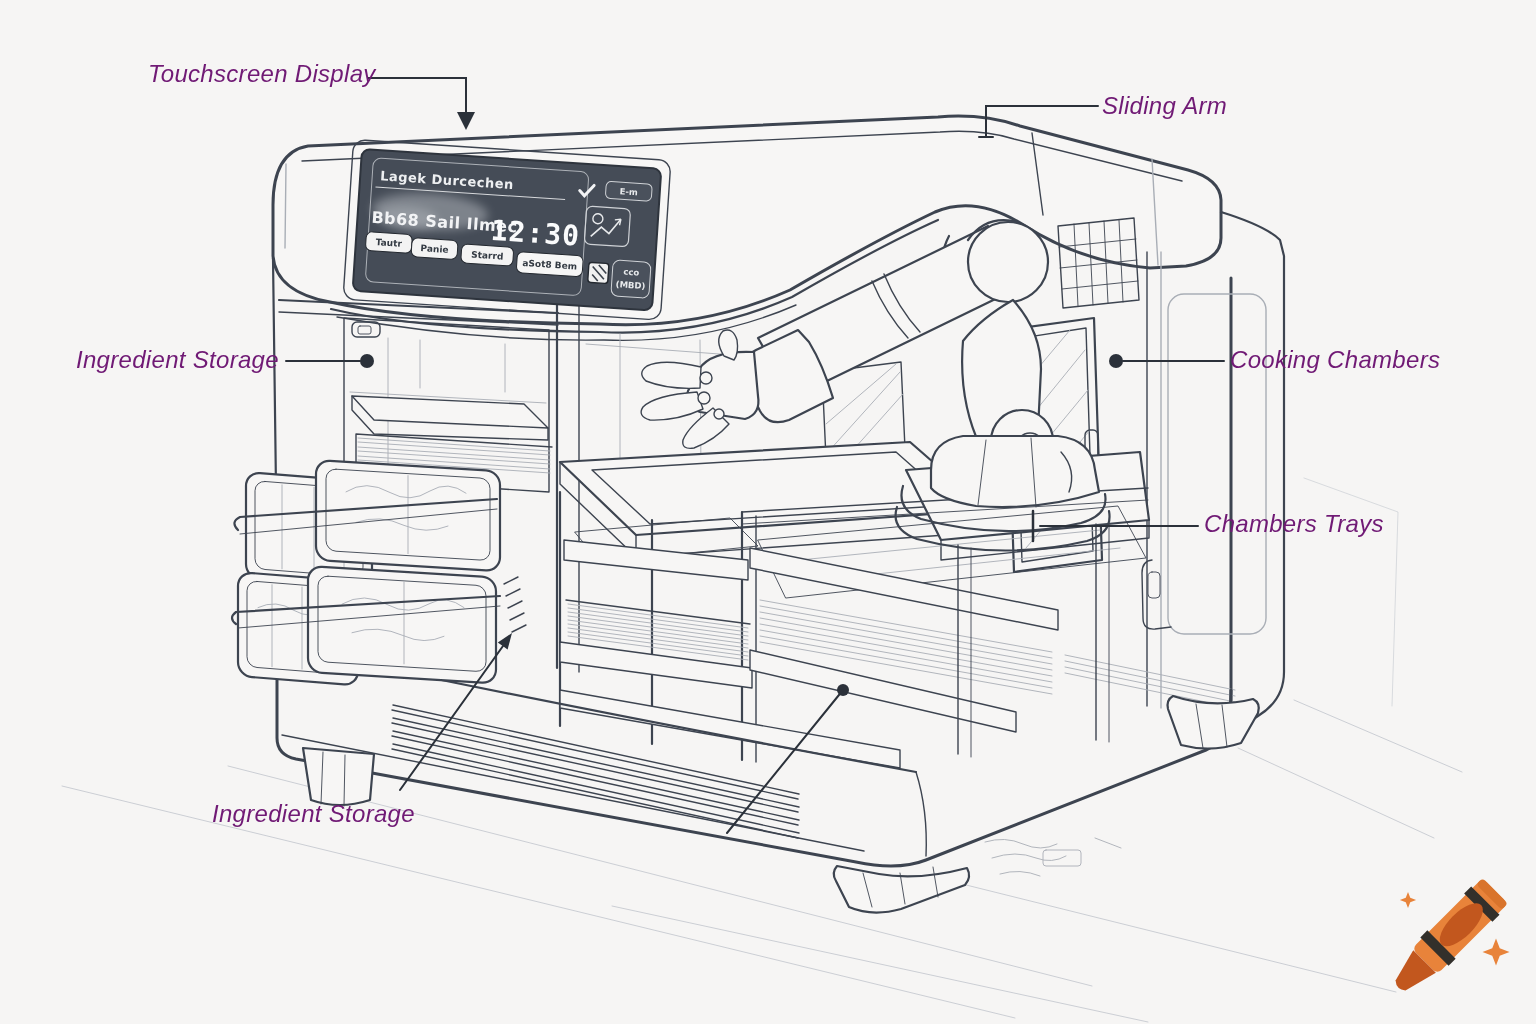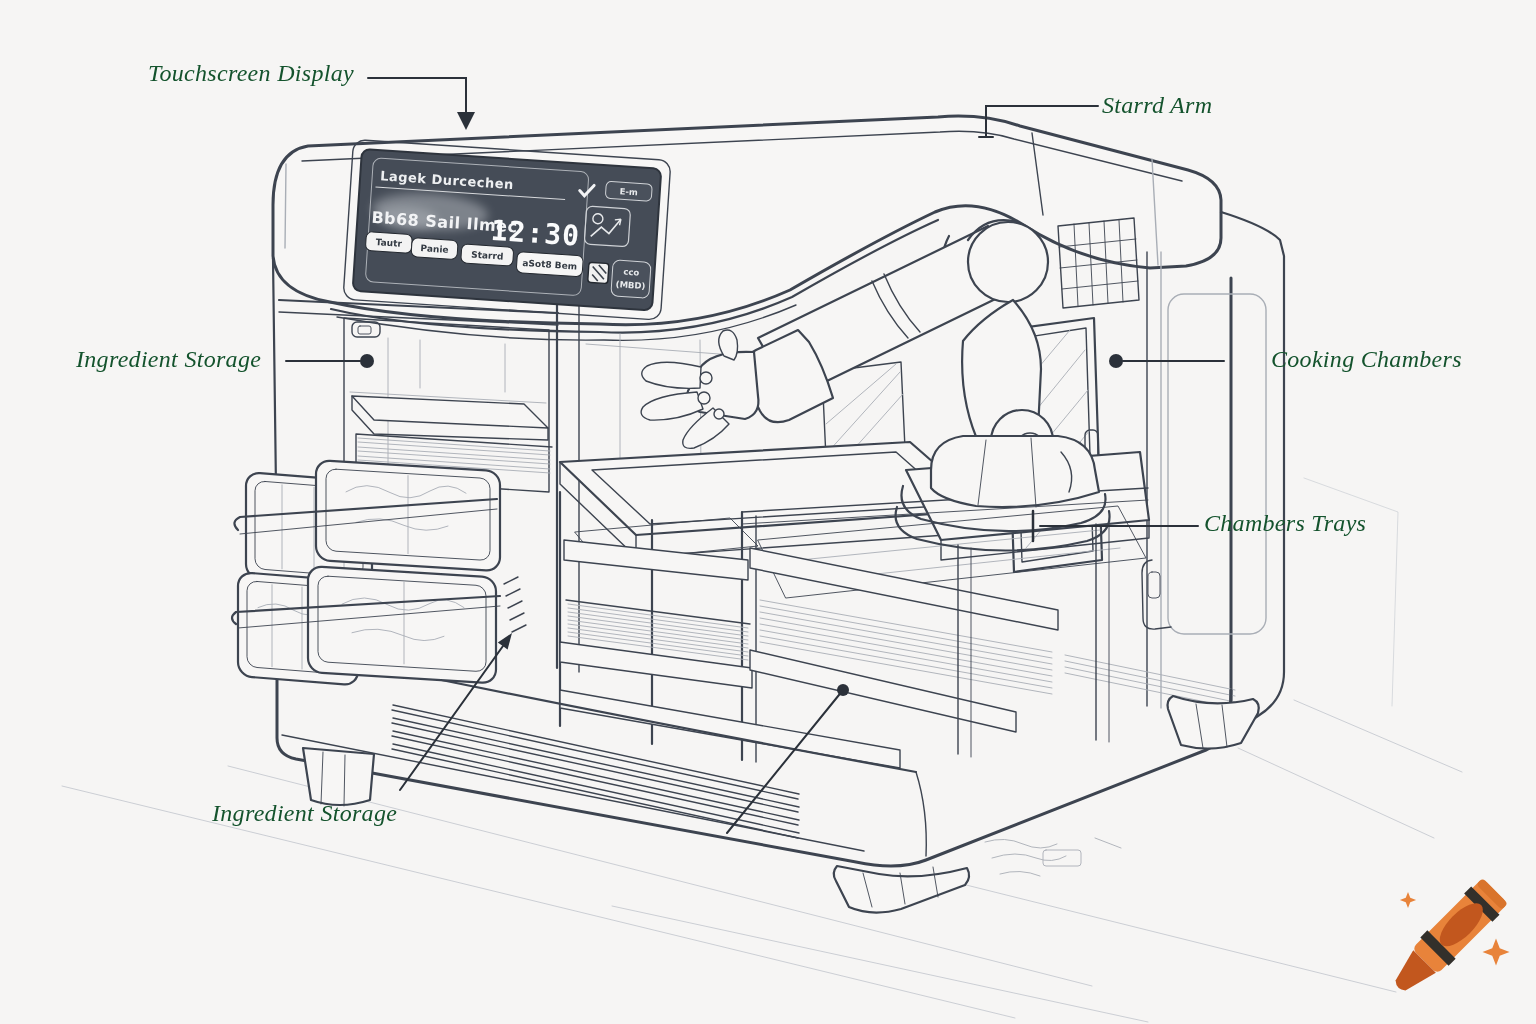--- a/index.html
+++ b/index.html
@@ -9,22 +9,22 @@
   
   .ln{stroke:#3d4450;fill:none;stroke-linecap:round;stroke-linejoin:round;}
   .s05{stroke-width:.9px;}
   .s1{stroke-width:1.4px;}
   .s2{stroke-width:2.2px;}
   .s3{stroke-width:3px;}
   .lt{stroke:#a9aeb6;}
   .lt2{stroke:#c6cad0;}
   .fillbg{fill:#f7f6f5;}
   
-  .hw{position:absolute;font-family:Liberation Serif, serif;font-style:italic;
-      font-size:24px;font-weight:500;color:#14532d;letter-spacing:.3px;white-space:nowrap;z-index:3;}
+  .hw{position:absolute;font-family:Liberation Sans, sans-serif;font-style:italic;
+      font-size:24px;font-weight:500;color:#701a75;letter-spacing:.3px;white-space:nowrap;z-index:3;}
   
   .scr-title{font:bold 13px "DejaVu Sans",sans-serif;fill:#edeff1;letter-spacing:.5px;}
   .scr-sub{font:bold 16px "DejaVu Sans",sans-serif;fill:#f2f3f5;letter-spacing:.5px;}
   .scr-time{font:bold 28px "DejaVu Sans Mono",monospace;fill:#fafbfc;letter-spacing:1px;}
   .scr-btn{font:bold 9px "DejaVu Sans",sans-serif;fill:#333a43;}
   .scr-sm{font:bold 8.5px "DejaVu Sans",sans-serif;fill:#e8eaec;}
   .logo{position:absolute;left:1372px;top:858px;width:160px;height:160px;z-index:3;}
 </style>
 </head>
 <body>
@@ -296,23 +296,23 @@
       <polygon points="512,633 507.6,649.5 497.8,642.5" fill="#2b313a" stroke="none"></polygon>
     </g>
     <g>
       <circle cx="843" cy="690" r="6" fill="#2b313a" stroke="none"></circle>
       <path d="M843,690 L727,833"></path>
     </g>
   </g>
 </svg>
 
 <div class="hw" style="left:148px;top:60px;">Touchscreen Display</div>
-<div class="hw" style="left:1102px;top:92px;">Starrd Arm</div>
+<div class="hw" style="left:1102px;top:92px;">Sliding Arm</div>
 <div class="hw" style="left:76px;top:346px;">Ingredient Storage</div>
-<div class="hw" style="left:1230px;top:346px;padding-left:41px;">Cooking Chambers</div>
+<div class="hw" style="left:1230px;top:346px;">Cooking Chambers</div>
 <div class="hw" style="left:1204px;top:510px;">Chambers Trays</div>
 <div class="hw" style="left:212px;top:800px;">Ingredient Storage</div>
 
 <svg class="logo" viewBox="0 0 160 160">
   <g transform="rotate(45 78 78)">
     <rect x="60" y="14" width="36" height="100" rx="6" fill="#E8833A"></rect>
     <rect x="60" y="14" width="36" height="9" rx="4" fill="#D9742C"></rect>
     <rect x="58" y="28" width="40" height="10" fill="#33302B"></rect>
     <rect x="58" y="90" width="40" height="10" fill="#33302B"></rect>
     <ellipse cx="78" cy="62" rx="12" ry="28" fill="#C2571E"></ellipse>

